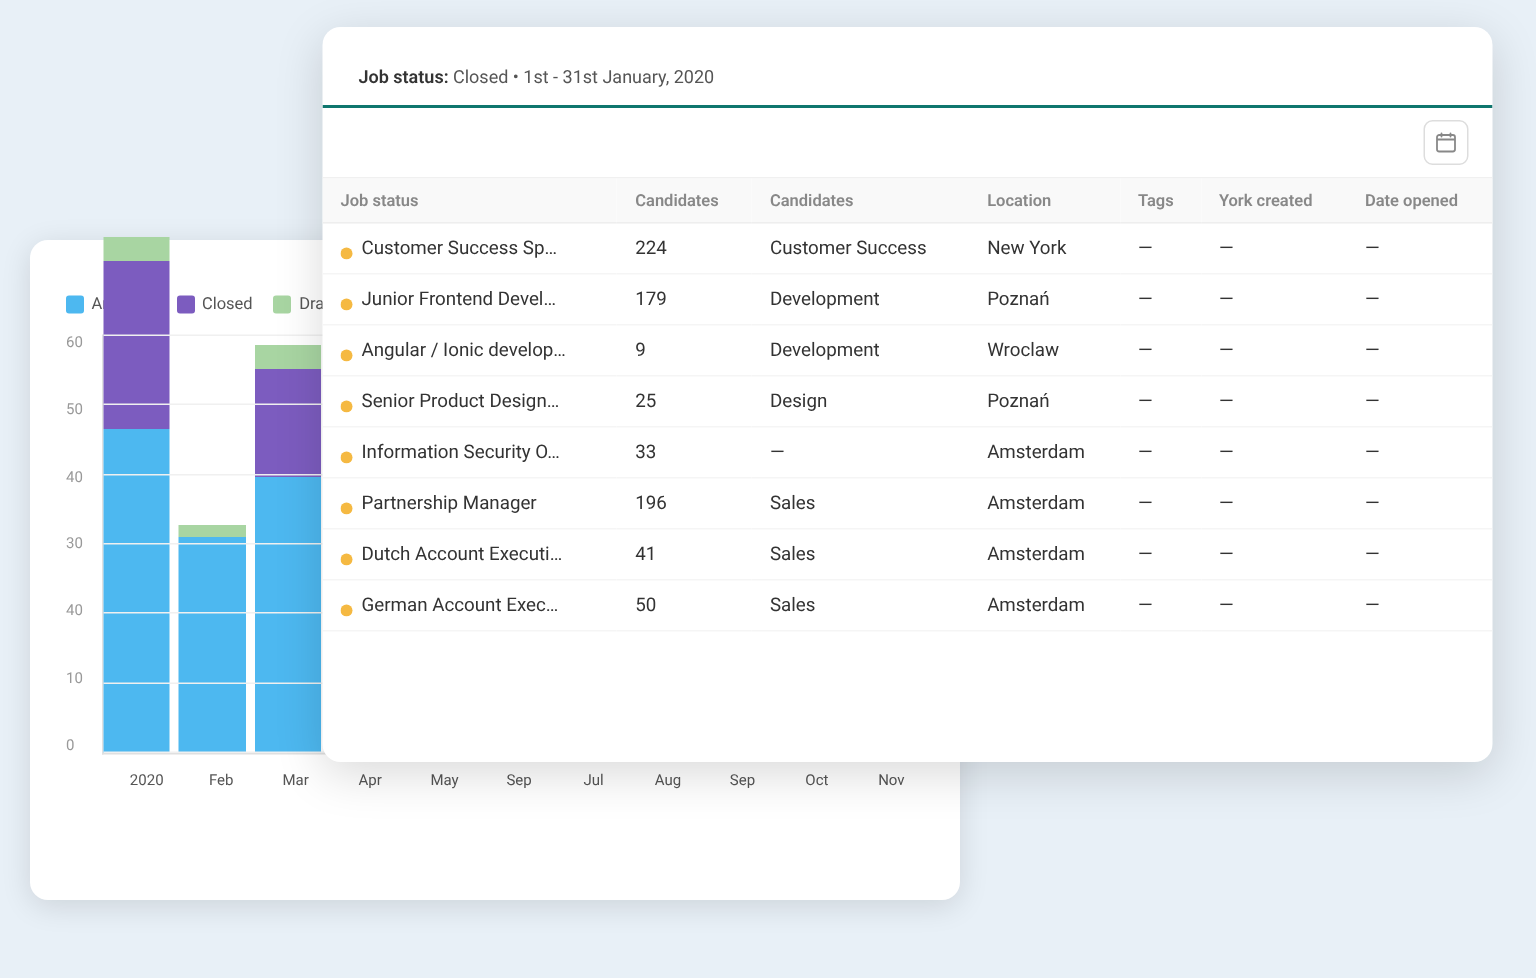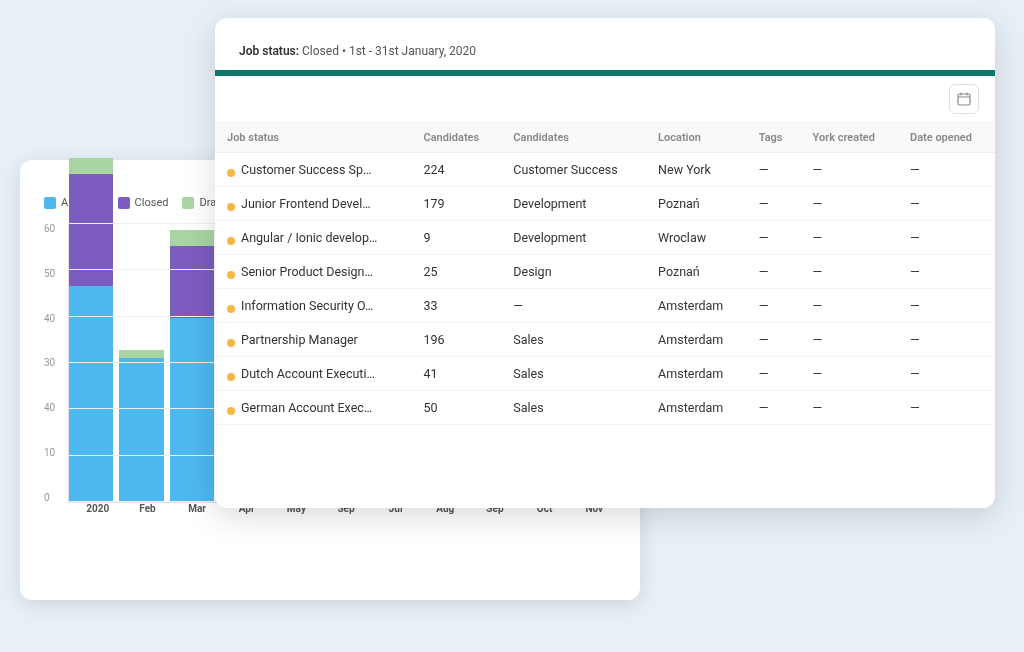--- a/index.html
+++ b/index.html
@@ -97,22 +97,21 @@
 
     .bar-segment {
       width: 100%;
       min-width: 20px;
     }
 
     .x-labels {
       display: flex;
       margin-left: 32px;
       gap: 6px;
-      margin-top: 0;
-      font-weight: bold;
+      margin-top: 12px;
     }
 
     .x-label {
       flex: 1;
       text-align: center;
       font-size: 10px;
       color: #555;
     }
 
     .x-axis-title {
@@ -134,21 +133,21 @@
       border-radius: 12px;
       box-shadow: 0 8px 32px rgba(0,0,0,0.15);
       z-index: 2;
       overflow: hidden;
       display: flex;
       flex-direction: column;
     }
 
     .fg-card-header {
       padding: 20px 24px 12px;
-      border-bottom: 6px solid #0f766e;
+      border-bottom: 2px solid #0f766e;
     }
 
     .fg-card-title {
       font-size: 20px;
       font-weight: 700;
       color: #1a1a2e;
     }
 
     .fg-card-subtitle {
       font-size: 12px;

